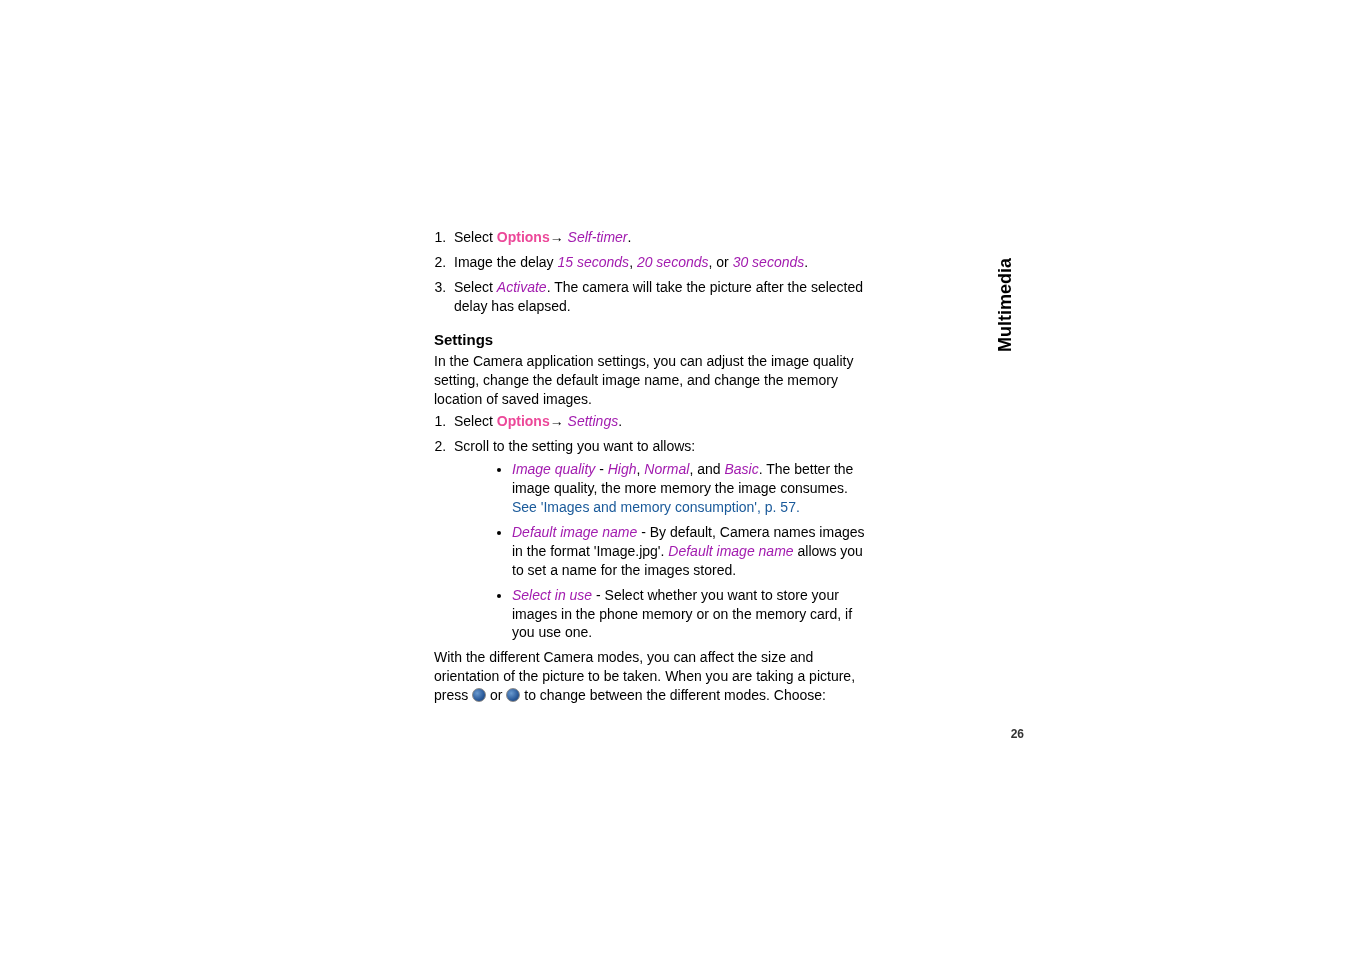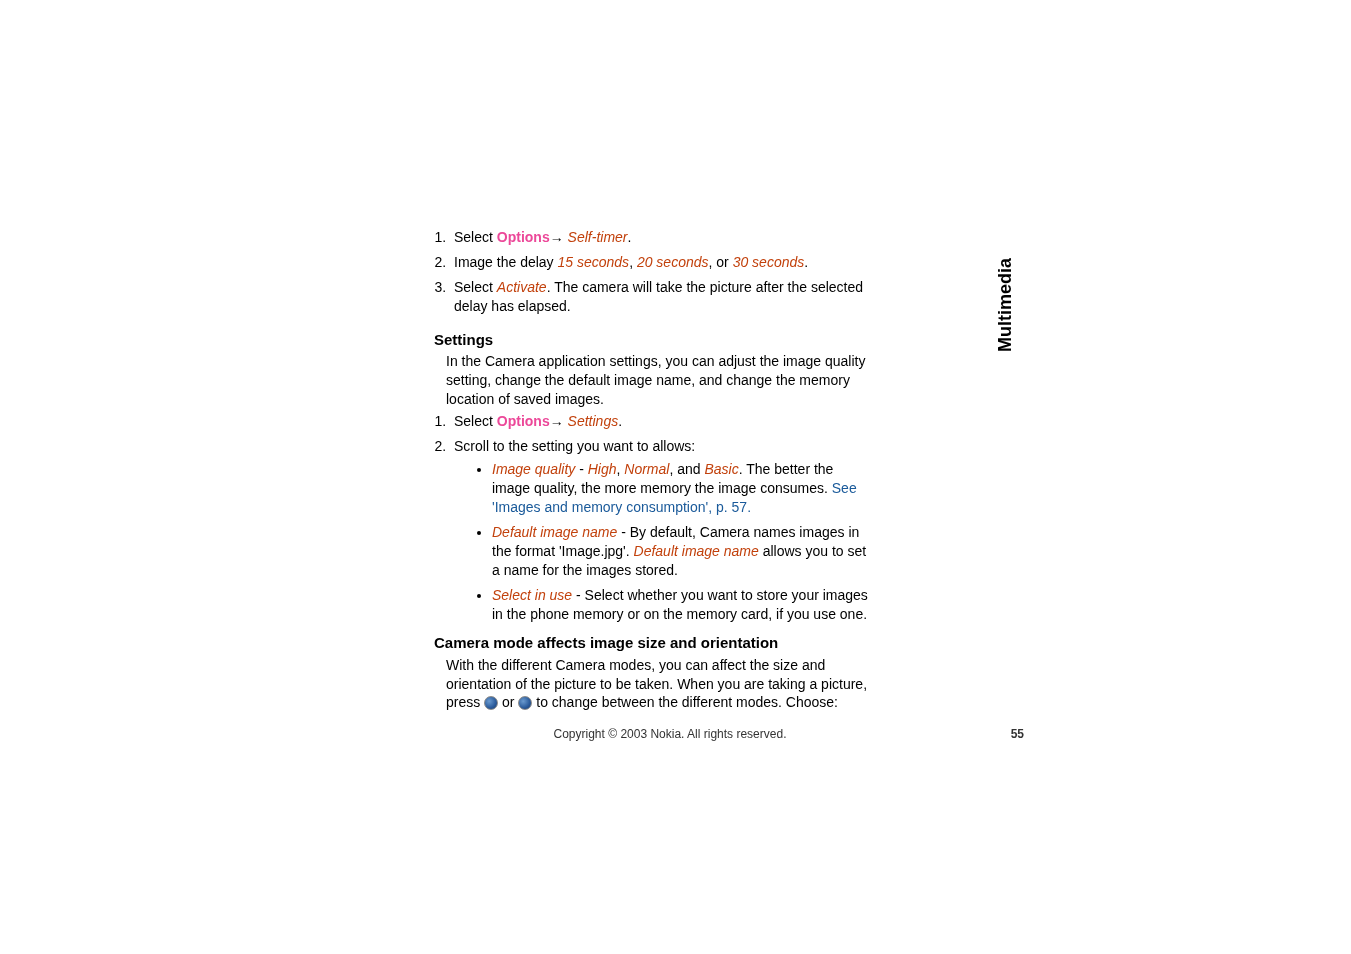--- a/index.html
+++ b/index.html
@@ -39,40 +39,41 @@
     ol.numbered > li {
       margin-bottom: 6px;
       padding-left: 4px;
     }
     .bold {
       font-weight: bold;
       color: #ec4899;
     }
     .italic-green {
       font-style: italic;
-      color: #c2410c;
+      color: #a21caf;
     }
     .link-blue {
       color: #1a5a9a;
     }
     h3.section-heading {
       font-size: 15px;
       font-weight: bold;
       margin: 10px 0 2px 0;
     }
     h3.section-heading.first {
       margin-top: 14px;
     }
     ul.bulleted {
       margin: 4px 0 0 0;
       padding-left: 38px;
     }
     ul.bulleted > li {
       margin-bottom: 6px;
       list-style-type: disc;
+      margin-left: 20px;
     }
     .footer {
       position: absolute;
       left: 434px;
       bottom: 213px;
       width: 590px;
       font-size: 12px;
       color: #333;
     }
     .footer .copyright {
@@ -89,21 +90,21 @@
       width: 12px;
       height: 12px;
       border-radius: 50%;
       background: radial-gradient(circle at 35% 35%, #6a9acf 0%, #2a5a9a 60%, #1a3a6a 100%);
       border: 1px solid #888;
       vertical-align: middle;
       position: relative;
       top: -1px;
     }
     .para {
-      margin: 0 0 4px 12px;
+      margin: 0 0 4px 0;
     }
   </style>
 </head>
 <body>
 
 <div class="page">
 
   <div class="side-label">Multimedia</div>
 
   <div class="content">
@@ -136,25 +137,23 @@
           <li>
             <span class="italic-green">Default image name</span><span> - By default, Camera names images in the format 'Image.jpg'. </span><span class="italic-green">Default image name</span><span> allows you to set a name for the images stored.</span>
           </li>
           <li>
             <span class="italic-green">Select in use</span><span> - Select whether you want to store your images in the phone memory or on the memory card, if you use one.</span>
           </li>
         </ul>
       </li>
     </ol>
 
-    <h3 class="section-heading">Camera mode affects image size and orientation</h3>
     <p class="para">
       <span>With the different Camera modes, you can affect the size and orientation of the picture to be taken. When you are taking a picture, press </span><span class="icon-dot"></span><span> or </span><span class="icon-dot"></span><span> to change between the different modes. Choose:</span>
     </p>
 
   </div>
 
   <div class="footer">
-    <span class="copyright">Copyright © 2003 Nokia. All rights reserved.</span>
-    <span class="page-number">55</span>
+    <span class="page-number">26</span>
   </div>
 
 </div>
 
 </body></html>

